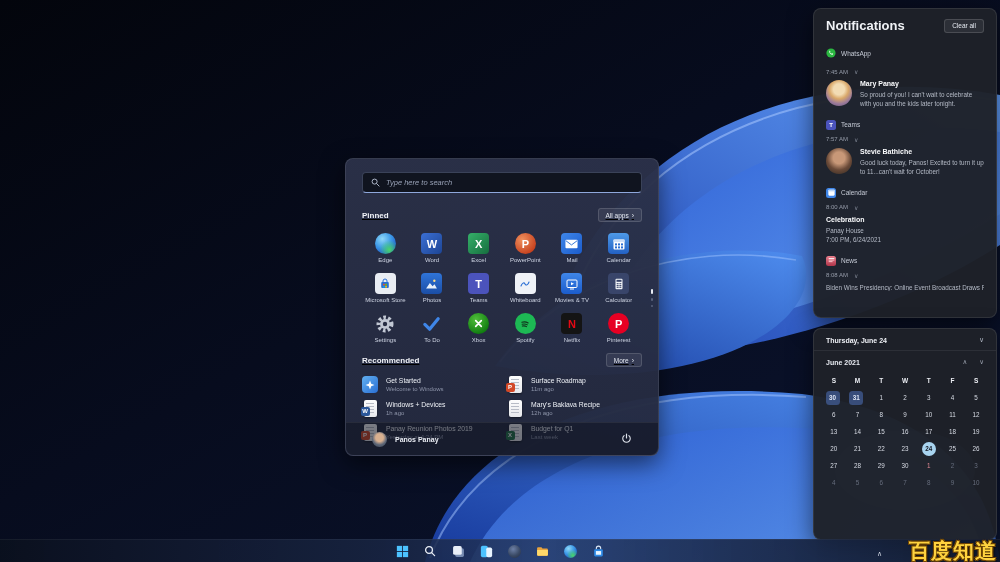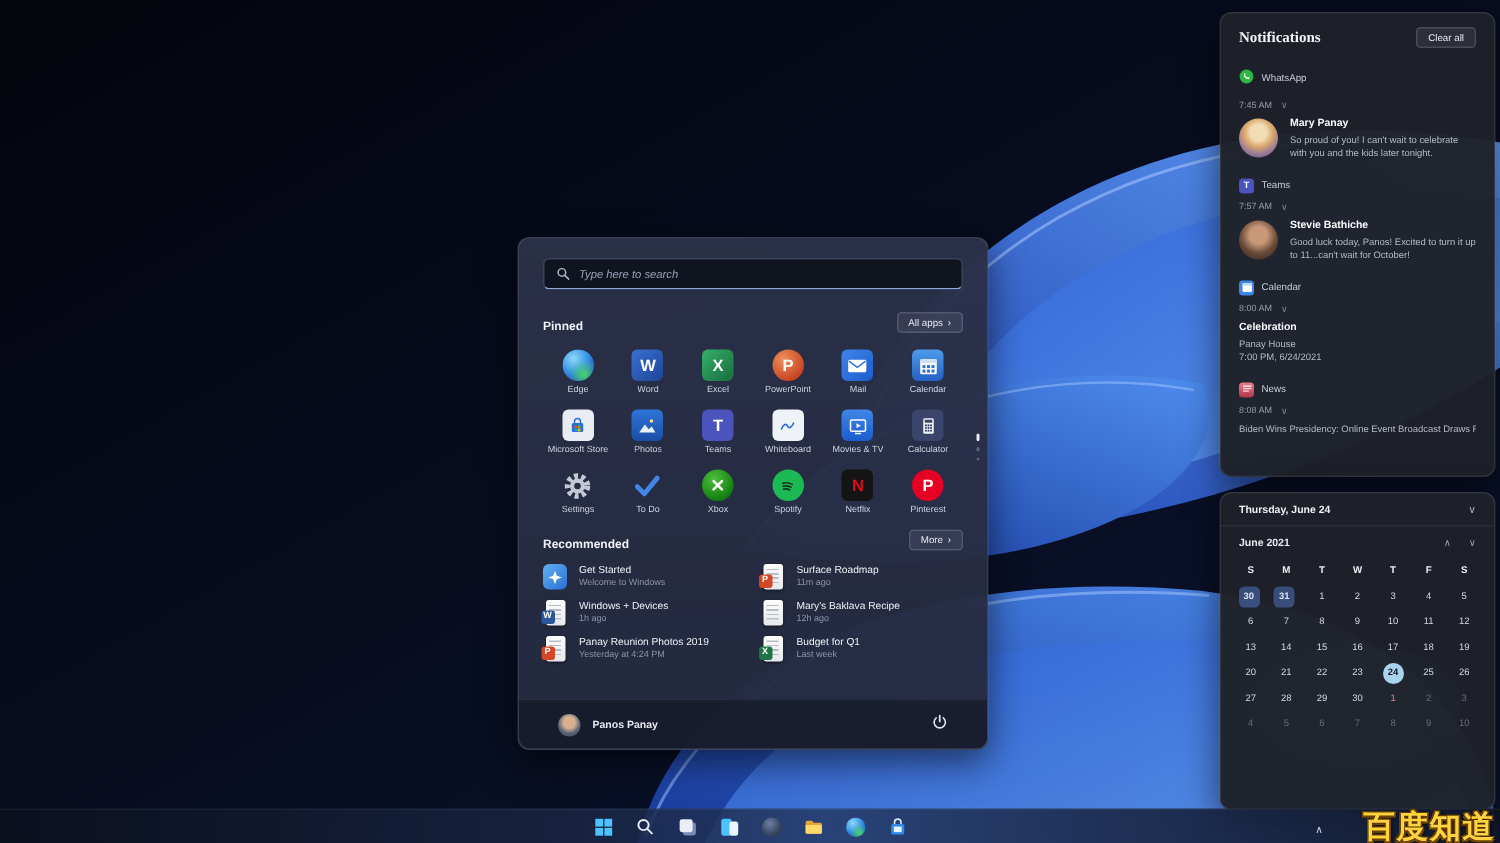--- a/index.html
+++ b/index.html
@@ -4,34 +4,34 @@
 <style>
   * { margin:0; padding:0; box-sizing:border-box; }
   html,body { width:1000px; height:562px; overflow:hidden; background:#04060e;
     font-family:"Liberation Sans","DejaVu Sans",sans-serif; }
   .desktop { position:relative; width:1000px; height:562px; overflow:hidden; }
   .wallpaper { position:absolute; inset:0; }
 
   
   .glass { position:absolute; border:1px solid rgba(255,255,255,.09);
     border-radius:8px; box-shadow:0 8px 24px rgba(0,0,0,.55); }
-  .start-menu { left:345px; top:158px; width:314px; height:342px;
+  .start-menu { left:345px; top:158px; width:314px; height:298px;
     background:linear-gradient(180deg, rgba(43,49,73,.97), rgba(36,42,63,.97)); }
   .notif-panel { left:813px; top:8px; width:184px; height:310px;
     background:rgba(30,33,40,.97); overflow:hidden; }
   .cal-panel { left:813px; top:328px; width:184px; height:212px;
     background:rgba(30,33,40,.97); }
 
   
   .sm-inner { padding:13px 16px 0 16px; position:relative; height:100%; }
   .search-box { height:21px; background:#10141f; border:1px solid #3a4258;
     border-bottom:1px solid #8fa8dc; border-radius:4px; display:flex;
     align-items:center; gap:6px; padding:0 8px; }
   .search-ph { font-size:7.5px; color:#9aa3b8; font-style:italic; }
-  .section-head { display:flex; justify-content:space-between; align-items:flex-end; }
+  .section-head { display:flex; justify-content:space-between; align-items:center;text-decoration:underline; }
   .sec-label { font-size:8px; font-weight:bold; color:#f0f2f7; }
   .pill { display:inline-flex; align-items:center; gap:3px; font-size:6.5px;
     color:#e4e8f0; background:rgba(255,255,255,.07);
     border:1px solid rgba(255,255,255,.14); border-radius:3px; padding:2.5px 7px; cursor:default; }
   .pill .chev { font-size:7px; line-height:1; }
   .pinned-grid { display:grid; grid-template-columns:repeat(6,1fr);
     margin-top:8px; row-gap:5px; }
   .pin-app { display:flex; flex-direction:column; align-items:center; gap:2px; padding:2px 0; }
   .pin-ic { height:23px; display:flex; align-items:center; justify-content:center; }
   .pin-label { font-size:6px; color:#cdd3e2; max-width:46px; white-space:nowrap;
@@ -63,21 +63,21 @@
     justify-content:space-between; padding:0 26px; }
   .user { display:flex; align-items:center; gap:8px; }
   .user-name { font-size:7px; color:#e8ebf2; font-weight:bold; }
   .avatar { border-radius:50%; display:inline-block; }
   .av-panos { width:15px; height:15px;
     background:radial-gradient(circle at 50% 38%,#d8b090 32%,#5a6476 60%,#39404e); }
 
   
   .np-inner { padding:9px 12px; }
   .np-head { display:flex; justify-content:space-between; align-items:center; }
-  .np-title { font-size:10px; font-weight:bold; color:#f0f2f6;font-family:Liberation Serif, serif; }
+  .np-title { font-size:13px; font-weight:bold; color:#f0f2f6; }
   .notif-group { margin-top:11px; }
   .ng-approw { display:flex; align-items:center; gap:5px; }
   .ng-app { font-size:6.5px; color:#c6cbd6; }
   .ng-time { font-size:6px; color:#969ca9; margin:6px 0 5px 0; display:flex;
     align-items:center; gap:6px; }
   .ng-time .chev { font-size:6px; color:#7e8492; }
   .ng-card { display:flex; gap:8px; }
   .av-lg { width:26px; height:26px; flex:0 0 26px; }
   .av-mary { background:radial-gradient(circle at 50% 36%,#f2dcb4 26%,#d9a86a 45%,#9a7a9a 68%,#5a4a72); }
   .av-stevie { background:radial-gradient(circle at 50% 38%,#c89878 28%,#6a4a38 58%,#2c2620); }

